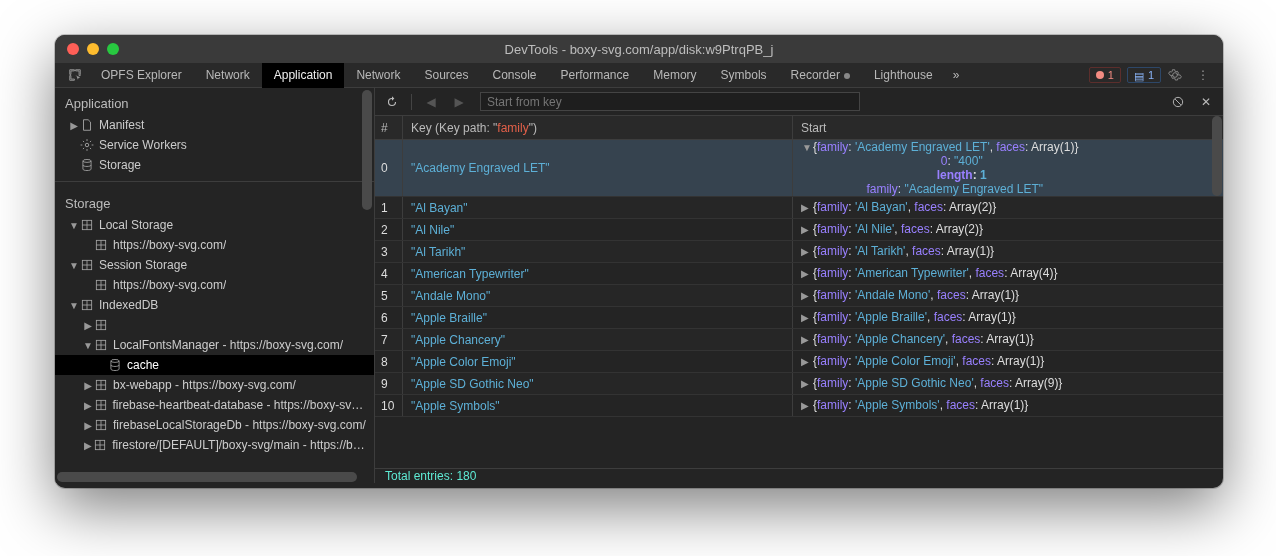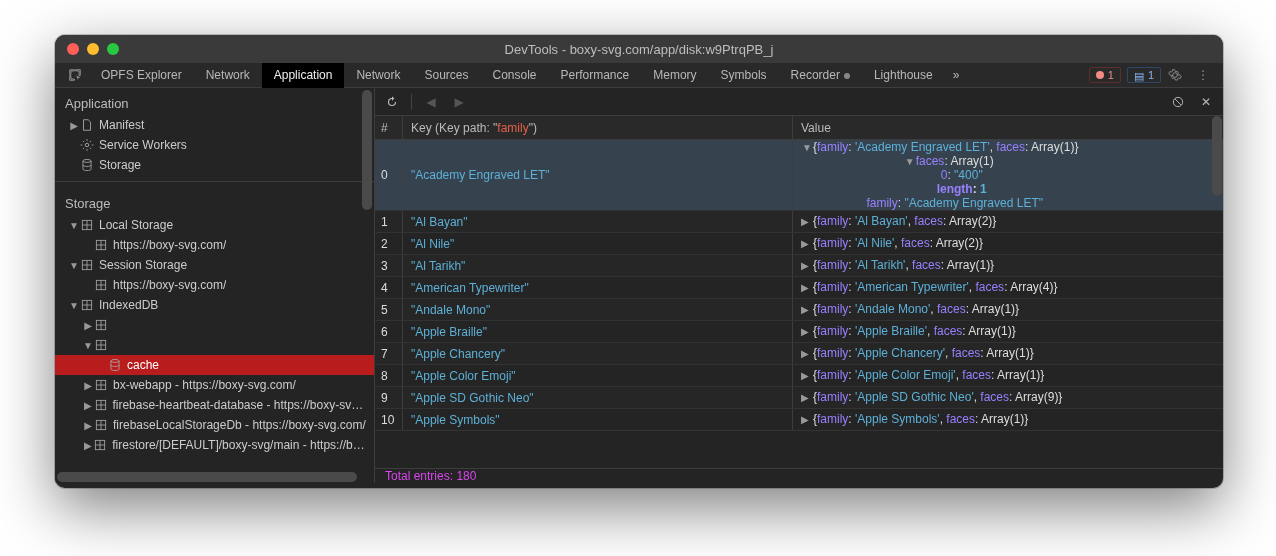--- a/index.html
+++ b/index.html
@@ -33,21 +33,21 @@
 .tabbar .badge.info { color:#8ab4f8;border-color:#2d4768;}
 .tabbar .ricon{width:28px;display:flex;align-items:center;justify-content:center;color:#999;}
 
 .body { display: flex; height: calc(100% - 58px); }
 
 .sidebar { width: 320px; border-right: 1px solid #3d3d3d; overflow-y: auto; background:#242424; position:relative;}
 .sidebar-section { padding: 8px 10px 4px 10px; color:#bbb; font-size:13px;}
 .tree-item { display:flex; align-items:center; height:20px; color:#ccc; font-size:12px; padding-right:6px; cursor:default;}
 .tree-item .arrow{ width:10px; text-align:center; color:#999; font-size:10px;}
 .tree-item .ic{ width:16px; display:flex;align-items:center;justify-content:center;color:#aaa;margin-right:4px;}
-.tree-item.selected{ background:#b91c1c; color:#fff;}
+.tree-item.selected{ background:#000000; color:#fff;}
 .ind1{padding-left:14px;} .ind2{padding-left:28px;} .ind3{padding-left:42px;}
 .sidebar-scrolltrack{position:absolute;right:1px;top:0;bottom:0;width:12px;}
 .sidebar-scrollthumb{position:absolute;right:1px;top:2px;width:10px;height:120px;background:#4a4a4a;border-radius:6px;}
 
 .main { flex:1; display:flex; flex-direction:column; position:relative;}
 .toolbar { height:28px; border-bottom:1px solid #3d3d3d; display:flex; align-items:center; padding:0 8px; gap:10px;}
 .toolbar .btn{ width:18px;height:18px;display:flex;align-items:center;justify-content:center;color:#bbb;}
 .toolbar .btn.dis{color:#555;}
 .toolbar input{ flex:0 1 380px; height:19px; background:#1e1e1e; border:1px solid #444; color:#ccc; padding:0 6px; font-size:12px; margin-left:2px;}
 .toolbar .rspace{flex:1;}
@@ -64,21 +64,21 @@
 .row.sel{ background:#36434f;}
 .row.sel .col-idx{background:#36434f;}
 .str{ color:#5db0d7;}
 .prop{ color:#9980ff;}
 .num{ color:#5db0d7;}
 .cls{ color:#ddd;}
 .expand-arrow{color:#999;font-size:10px;display:inline-block;width:12px;}
 .val-block{white-space:nowrap;line-height:18px;}
 .val-expanded{display:block;padding-left:0;}
 .val-expanded .line{display:block;text-align:center;}
-.footer{height:15px;border-top:1px solid #3d3d3d;display:flex;align-items:flex-end;padding:0 10px;color:#d946ef;font-size:12px;}
+.footer{height:15px;border-top:1px solid #3d3d3d;display:flex;align-items:flex-end;padding:0 10px;color:#5eead4;font-size:12px;}
 .main-scrollthumb{position:absolute;right:1px;top:28px;width:10px;height:80px;background:#4a4a4a;border-radius:6px;}
 
 .svgicon{width:14px;height:14px;fill:currentColor;}
 .hscroll{position:absolute;left:0;right:0;bottom:0;height:12px;}
 .hscroll-thumb{position:absolute;left:2px;bottom:1px;height:10px;width:300px;background:#4a4a4a;border-radius:6px;}
 </style>
 </head>
 <body>
 
 <div class="window">
@@ -227,20 +227,21 @@
             </span>
           </div>
           <div class="tree-item ind2">
             <span class="arrow">▼</span>
             <span class="ic">
               <svg class="svgicon" viewBox="0 0 24 24">
                 <rect x="4" y="4" width="16" height="16" fill="none" stroke="currentColor" stroke-width="1.4"></rect>
                 <path d="M4 12h16M12 4v16" stroke="currentColor" stroke-width="1.4"></path>
               </svg>
             </span>
+            <span style="white-space:nowrap;overflow:hidden;text-overflow:ellipsis;">LocalFontsManager - https://boxy-svg.com/</span>
           </div>
           <div class="tree-item ind3 selected">
             <span class="arrow"></span>
             <span class="ic">
               <svg class="svgicon" viewBox="0 0 24 24">
                 <ellipse cx="12" cy="5" rx="7" ry="2.5" fill="none" stroke="currentColor" stroke-width="1.4"></ellipse>
                 <path d="M5 5v14c0 1.4 3 2.5 7 2.5s7-1.1 7-2.5V5" fill="none" stroke="currentColor" stroke-width="1.4"></path>
                 <path d="M5 12c0 1.4 3 2.5 7 2.5s7-1.1 7-2.5" fill="none" stroke="currentColor" stroke-width="1.4"></path>
               </svg>
             </span>
@@ -298,53 +299,53 @@
     <div class="main">
       <div class="toolbar">
         <div class="btn">
             <svg class="svgicon" viewBox="0 0 24 24">
               <path d="M12 5a7 7 0 107 7h-2a5 5 0 11-5-5v3l4-4-4-4v3z"></path>
             </svg>
           </div>
         <div style="width:1px;height:16px;background:#444;"></div>
         <div class="btn dis">◀</div>
         <div class="btn dis">▶</div>
+        <input placeholder="Start from key" style="">
         <div class="rspace"></div>
         <div class="btn">
             <svg class="svgicon" viewBox="0 0 24 24">
               <circle cx="12" cy="12" r="8" fill="none" stroke="currentColor" stroke-width="1.6"></circle>
               <path d="M7 7l10 10" stroke="currentColor" stroke-width="1.6"></path>
             </svg>
           </div>
         <div class="btn">✕</div>
       </div>
 
       <div class="table-header">
         <div class="col-idx">#</div>
         <div class="col-key">
           <span class="kp-label">Key</span>
           <span>&nbsp;(</span>
             <span class="kp-label">Key path:</span>
             <span>&nbsp;"</span>
             <span class="kp-name">family</span>
             <span>")</span>
         </div>
-        <div class="col-val">Value</div>
+        <div class="col-val">Start</div>
       </div>
 
       <div class="rows" id="rows-host">
           <div class="row sel">
             <div class="col-idx">0</div>
             <div class="col-key">
               <span class="str">"Academy Engraved LET"</span>
             </div>
             <div class="col-val">
               <div class="val-expanded">
                 <div class="line"><span class="expand-arrow">▼</span><span class="cls">{</span><span class="prop">family</span><span class="cls">: </span><span class="str">'Academy Engraved LET'</span><span class="cls">, </span><span class="prop">faces</span><span class="cls">: Array(1)}</span></div>
-                <div class="line" style="padding-left:18px;"><span class="expand-arrow">▼</span><span class="prop">faces</span><span class="cls">: Array(1)</span></div>
                 <div class="line" style="padding-left:44px;"><span class="prop">0</span><span class="cls">: </span><span class="str">"400"</span></div>
                 <div class="line" style="padding-left:44px;font-weight:bold;"><span class="prop">length</span><span class="cls">: </span><span class="num">1</span></div>
                 <div class="line" style="padding-left:30px;"><span class="prop">family</span><span class="cls">: </span><span class="str">"Academy Engraved LET"</span></div>
               </div>
             </div>
           </div>
           <div class="row">
             <div class="col-idx">1</div>
             <div class="col-key">
               <span class="str">"Al Bayan"</span>

